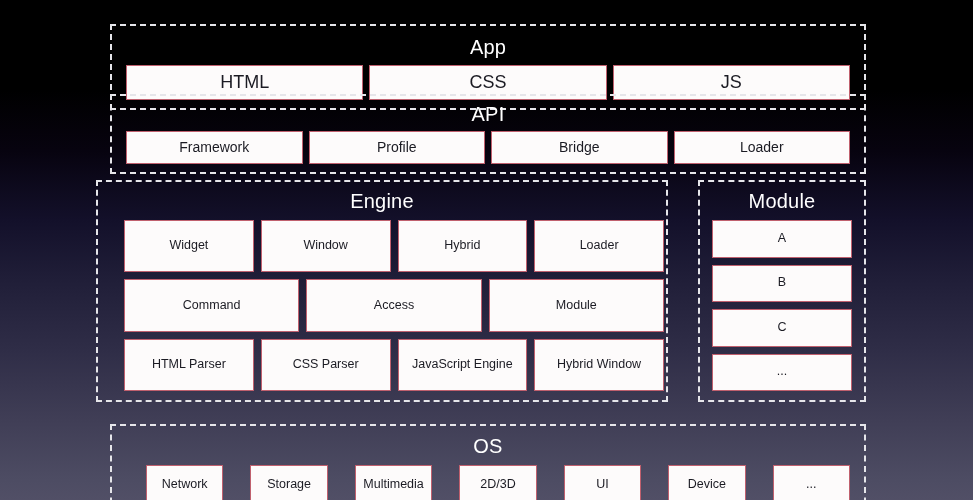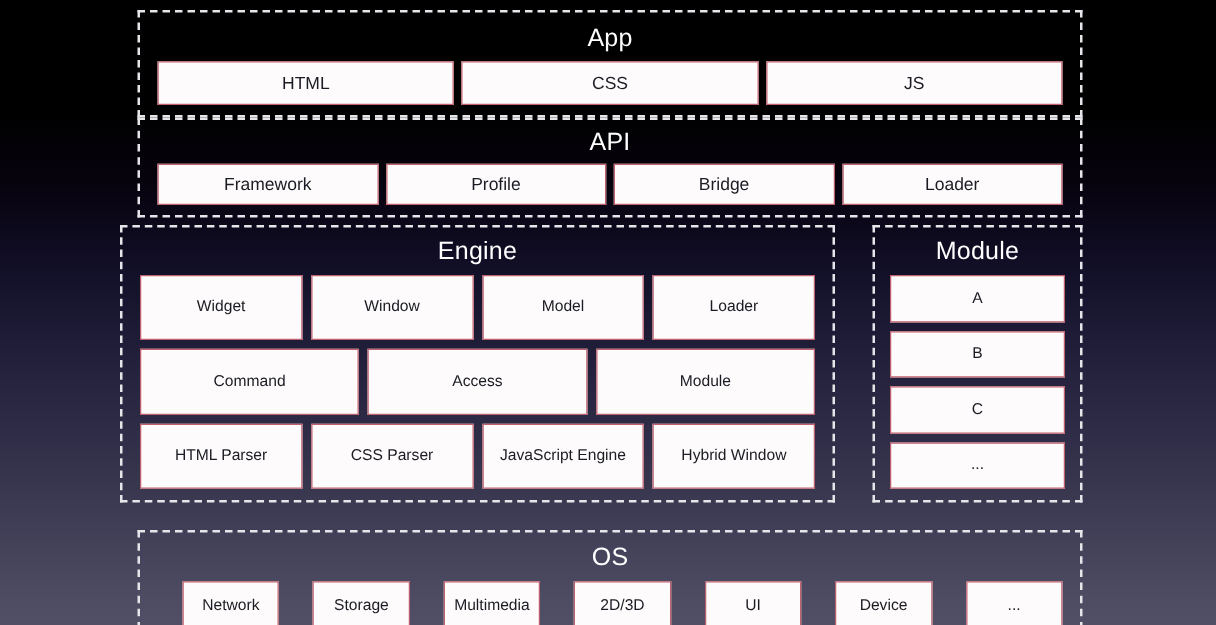--- a/index.html
+++ b/index.html
@@ -67,28 +67,28 @@
     font-size: 13px;
     text-align: center;
     line-height: 1.1;
     overflow: hidden;
     white-space: nowrap;
   }
 
   
   #app-section {
     left: 110px;
-    top: 8px;
+    top: 24px;
     width: 756px;
     height: 86px;
     padding: 6px 14px 8px 14px;
   }
   #app-section .section-title { margin: 5px 0 8px 0; }
   #app-section .cell-row { height: 38px; gap: 6px; }
-  #app-section .cell { flex: 1 1 0; font-size: 14px; }
+  #app-section .cell { flex: 1 1 0; font-size: 18px; }
 
   
   #api-section {
     left: 110px;
     top: 94px;
     width: 756px;
     height: 80px;
     padding: 5px 14px 8px 14px;
   }
   #api-section .section-title { margin: 3px 0 7px 0; }
@@ -103,21 +103,21 @@
     height: 222px;
     padding: 4px 14px 9px 14px;
   }
   #engine-section .section-title { margin: 5px 0 9px 0; }
   #engine-grid {
     display: flex;
     flex-direction: column;
     gap: 7px;
     flex: 1 1 auto;
   }
-  #engine-grid .cell-row { gap: 7px; flex: 1 1 0; }
+  #engine-grid .cell-row { gap: 7px; flex: 1 1 0; margin-left: 12px; }
   #engine-grid .cell { flex: 1 1 0; font-size: 12.5px; }
 
   
   #module-section {
     left: 698px;
     top: 180px;
     width: 168px;
     height: 222px;
     padding: 4px 12px 9px 12px;
   }
@@ -169,21 +169,21 @@
       <div class="cell">Loader</div>
     </div>
   </div>
 
   <div class="section" id="engine-section">
     <div class="section-title">Engine</div>
     <div id="engine-grid">
       <div class="cell-row">
         <div class="cell">Widget</div>
         <div class="cell">Window</div>
-        <div class="cell">Model</div>
+        <div class="cell">Hybrid</div>
         <div class="cell">Loader</div>
       </div>
       <div class="cell-row">
         <div class="cell">Command</div>
         <div class="cell">Access</div>
         <div class="cell">Module</div>
       </div>
       <div class="cell-row">
         <div class="cell">HTML Parser</div>
         <div class="cell">CSS Parser</div>

